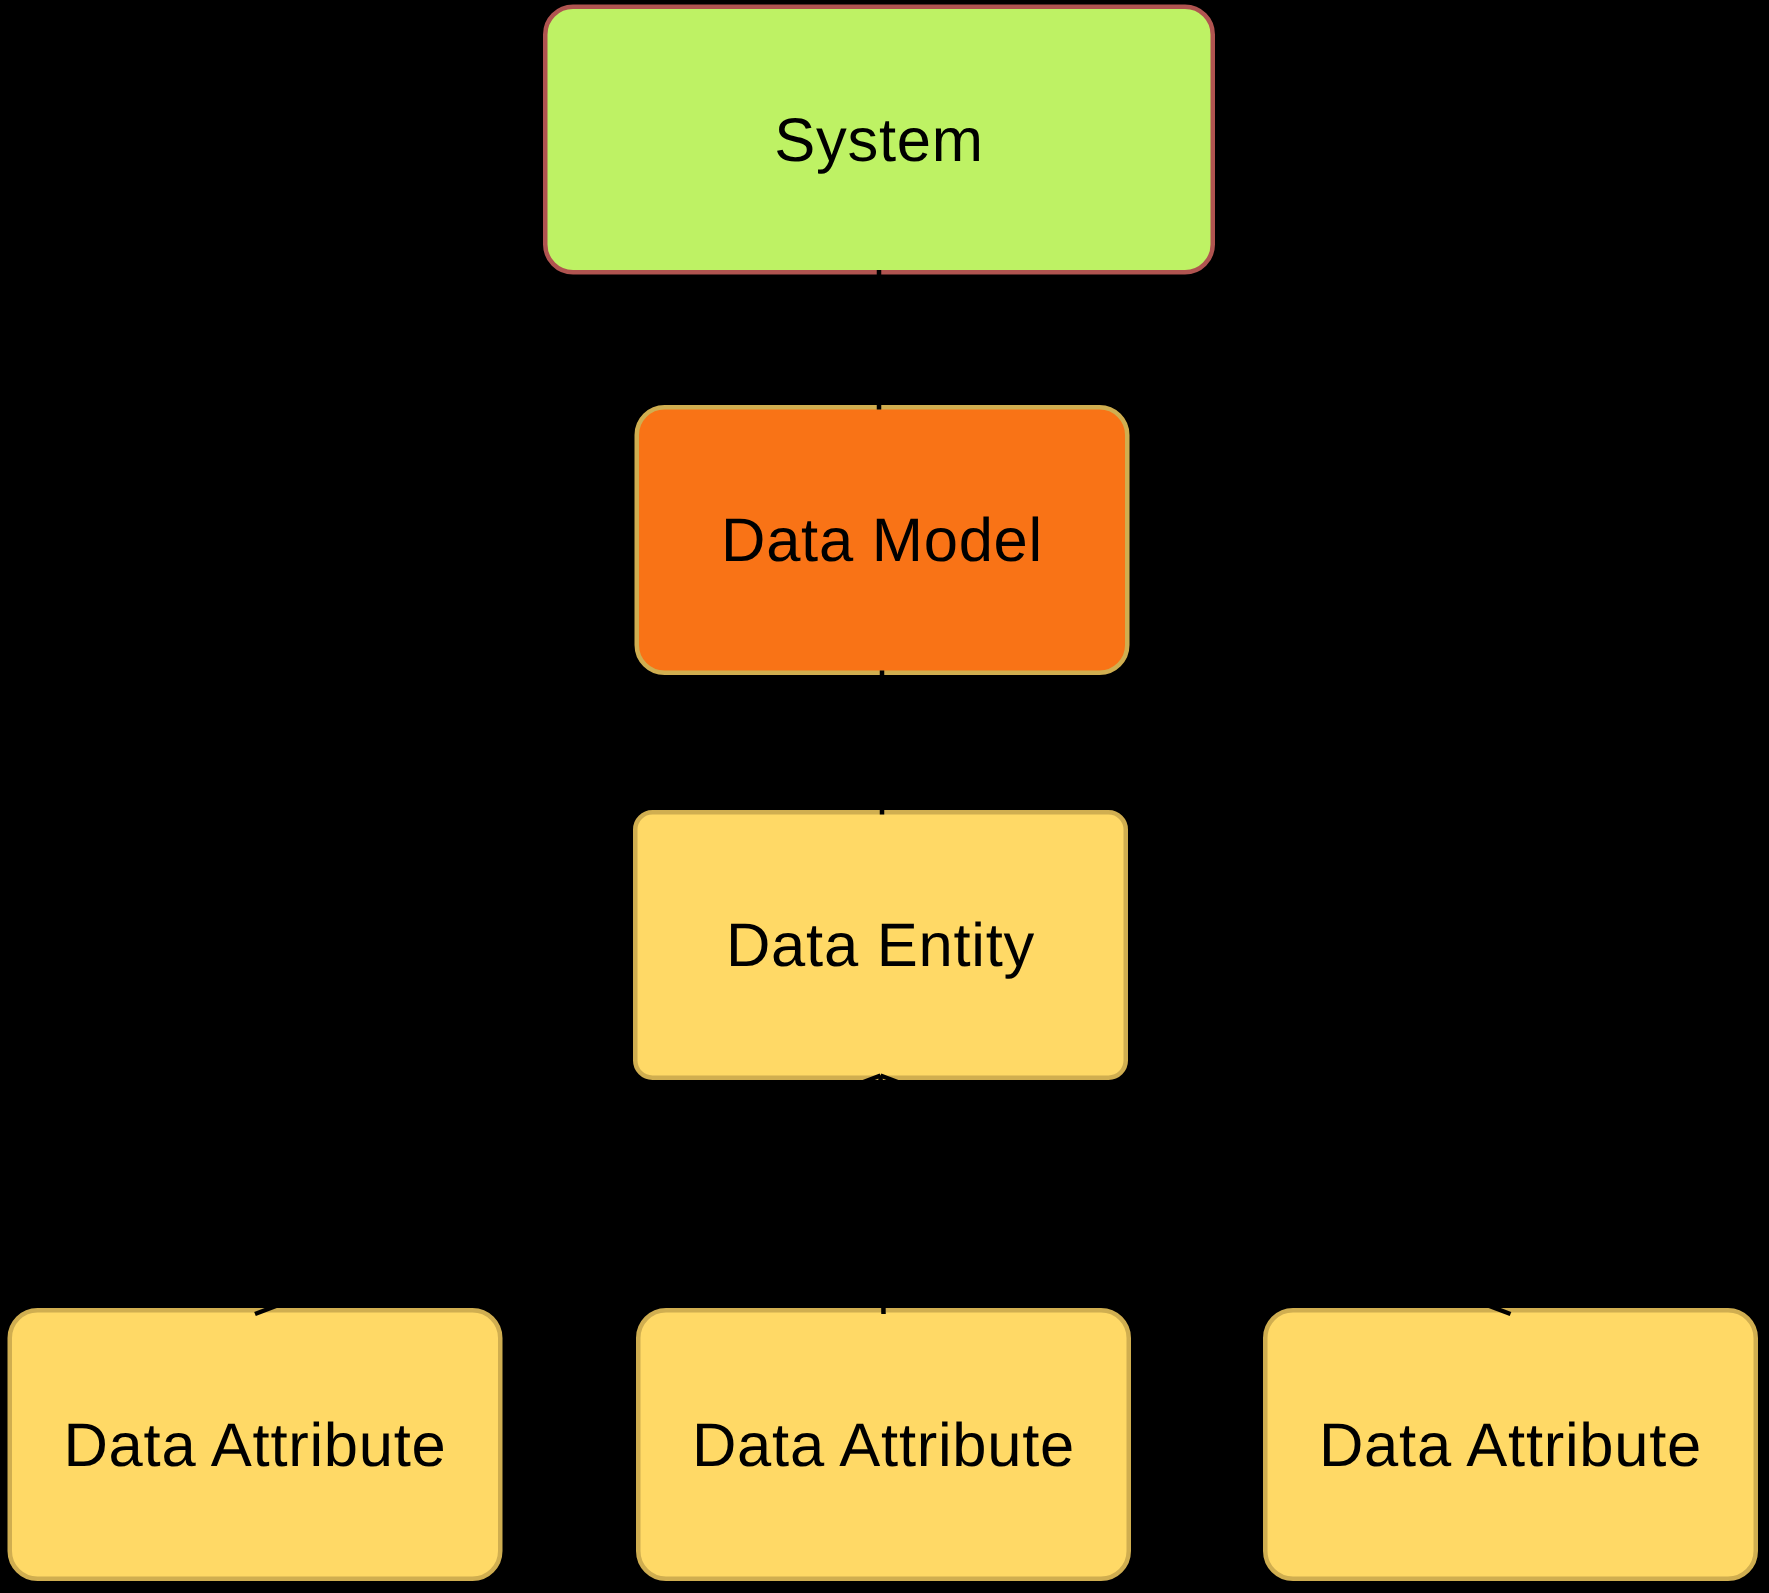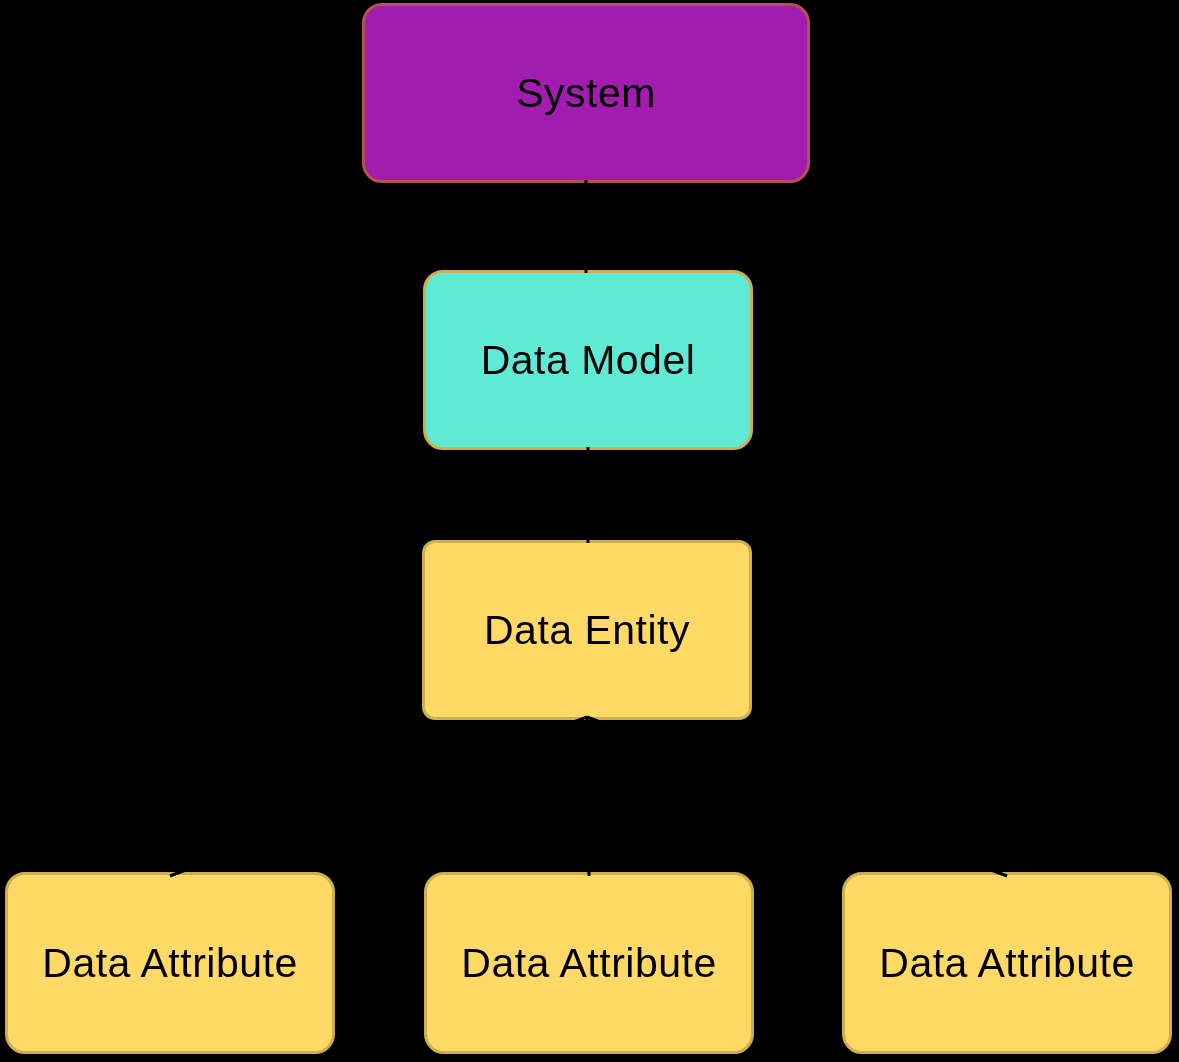--- a/index.html
+++ b/index.html
@@ -44,25 +44,25 @@
   .node-data-entity   { left: 422px; top: 540px; width: 330px; height: 180px; border-radius: 13px; }
   .node-attr-left     { left: 5px;   top: 872px; width: 330px; height: 182px; }
   .node-attr-center   { left: 424px; top: 872px; width: 330px; height: 182px; }
   .node-attr-right    { left: 842px; top: 872px; width: 330px; height: 182px; }
 </style>
 </head>
 <body>
 
 <div class="canvas">
 
-  <div class="node node-system" style="background: #a21caf; border-color: rgb(176, 84, 80); color: rgb(0, 0, 0);">
+  <div class="node node-system" style="background: #bef264; border-color: rgb(176, 84, 80); color: rgb(0, 0, 0);">
     <span>System</span>
   </div>
 
-  <div class="node node-data-model" style="background: #5eead4; border-color: rgb(208, 174, 80); color: rgb(0, 0, 0);">
+  <div class="node node-data-model" style="background: #f97316; border-color: rgb(208, 174, 80); color: rgb(0, 0, 0);">
     <span>Data Model</span>
   </div>
 
   <div class="node node-data-entity" style="background: rgb(255, 217, 102); border-color: rgb(208, 174, 80); color: rgb(0, 0, 0);">
     <span>Data Entity</span>
   </div>
 
   <div class="node node-attr-left" style="background: rgb(255, 217, 102); border-color: rgb(208, 174, 80); color: rgb(0, 0, 0);">
     <span>Data Attribute</span>
   </div>

